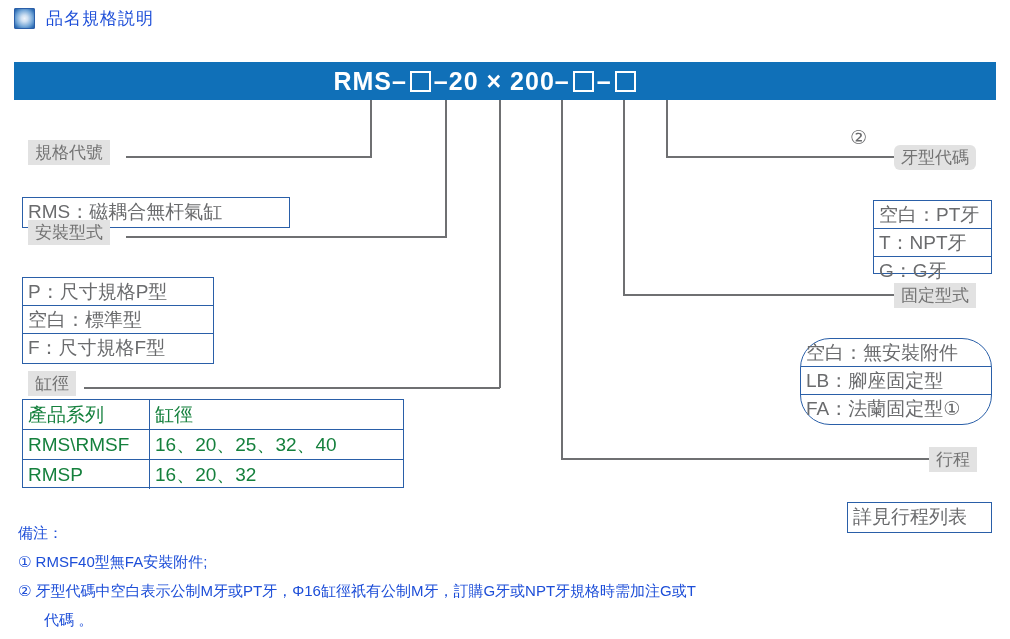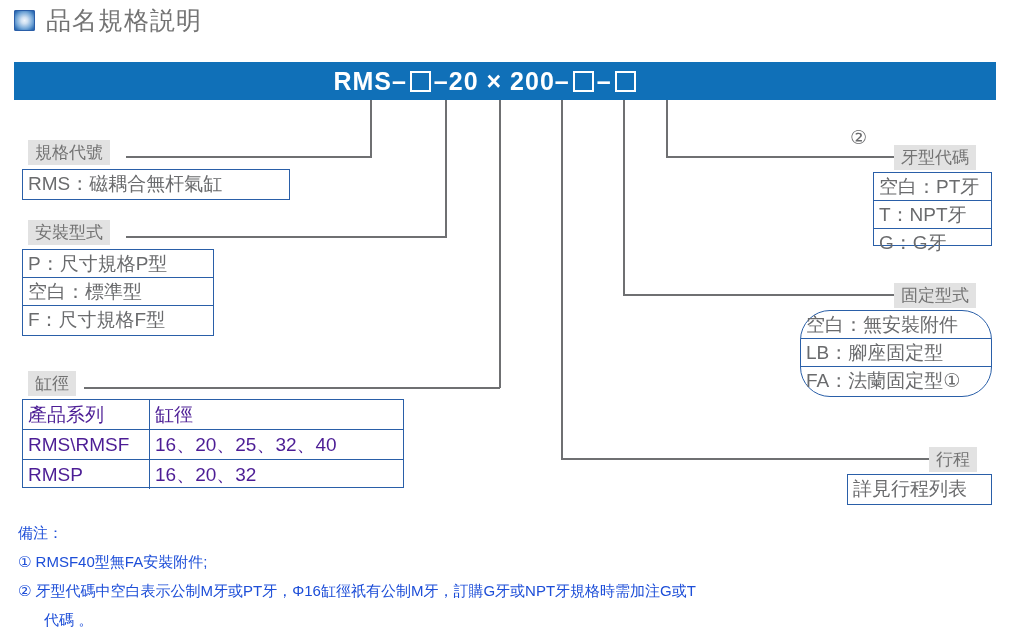--- a/index.html
+++ b/index.html
@@ -15,21 +15,21 @@
 
   
   .hdr{position:absolute;left:14px;top:8px;display:flex;align-items:center;gap:11px;}
   .hdr-icon{
     width:21px;height:21px;border-radius:2px;
     background:
       radial-gradient(circle at 50% 50%, #eef4fb 0%, #cfe0f2 22%, #76a8d8 55%, #2f6fb5 80%, #27559c 100%);
     box-shadow:inset 0 0 0 1px #2a5ea8;
   }
   .hdr-title{
-    font-size:25px;color:#737373;letter-spacing:1px;font-weight:400;
+    font-size:17px;color:#1d4ed8;letter-spacing:1px;font-weight:400;
     line-height:1;
   }
 
   
   .bar{
     position:absolute;left:14px;top:62px;width:982px;height:38px;
     background:#1070b8;
   }
   .bar-code{
     position:absolute;left:0;top:0;width:982px;height:38px;
@@ -52,37 +52,38 @@
     position:absolute;background:#e2e2e2;color:#737373;
     font-size:17px;line-height:25px;height:25px;
     padding:0 7px;white-space:nowrap;
   }
   .cap.r{text-align:right;}
 
   
   .box{
     position:absolute;border:1.4px solid #2a5fa8;box-sizing:border-box;
     background:#ffffff;
+    margin-top:28px;
   }
   .box .row{
     font-size:19px;line-height:28px;height:28px;
     padding:0 5px;white-space:nowrap;color:#6a6b6d;
     border-bottom:1.4px solid #2a5fa8;box-sizing:border-box;
   }
   .box .row:last-child{border-bottom:none;}
 
   
   .tbl{
     position:absolute;border:1.4px solid #2a5fa8;box-sizing:border-box;
     background:#fff;border-collapse:collapse;
   }
   .tbl table{border-collapse:collapse;width:100%;}
   .tbl td{
     font-size:19px;line-height:29px;height:29px;
-    padding:0 5px;white-space:nowrap;color:#4c1d95;
+    padding:0 5px;white-space:nowrap;color:#15803d;
     border:0.9px solid #2a5fa8;
   }
   .tbl tr:first-child td{border-top:none;}
   .tbl tr:last-child td{border-bottom:none;}
   .tbl td:first-child{border-left:none;}
   .tbl td:last-child{border-right:none;}
   .tbl td.c1{width:116px;}
 
   
   .circ{
@@ -157,21 +158,21 @@
       </tr>
       <tr>
         <td class="c1">RMSP</td>
         <td>16、20、32</td>
       </tr>
     </tbody>
       </table>
   </div>
 
   <div class="circ" style="left:850px;top:128px;">②</div>
-  <div class="cap r" style="left:894px;top:145px;">牙型代碼</div>
+  <div class="cap r" style="left:894px;top:145px;border-radius:6px;">牙型代碼</div>
   <div class="box" style="left:873px;top:172px;width:119px;height:74px;">
     <div class="row">空白：PT牙</div>
     <div class="row">T：NPT牙</div>
     <div class="row">G：G牙</div>
   </div>
 
   <div class="cap r" style="left:894px;top:283px;">固定型式</div>
   <div class="box" style="left:800px;top:310px;width:192px;height:87px;border-radius:30px;">
     <div class="row">空白：無安裝附件</div>
     <div class="row">LB：腳座固定型</div>

